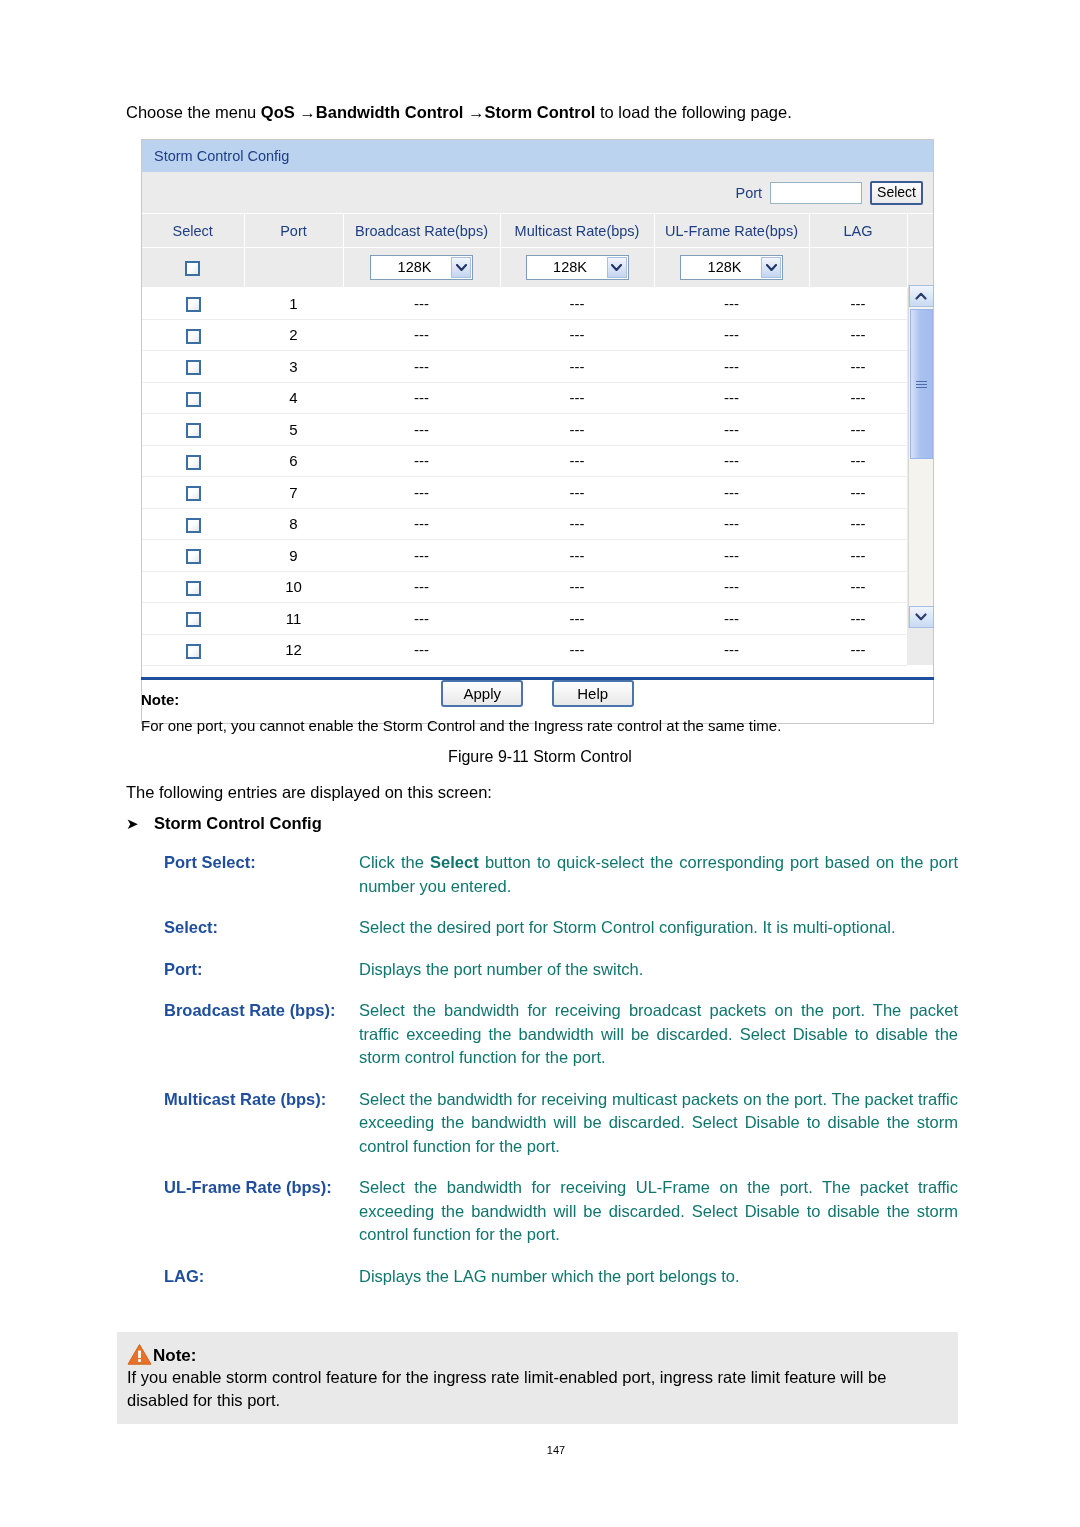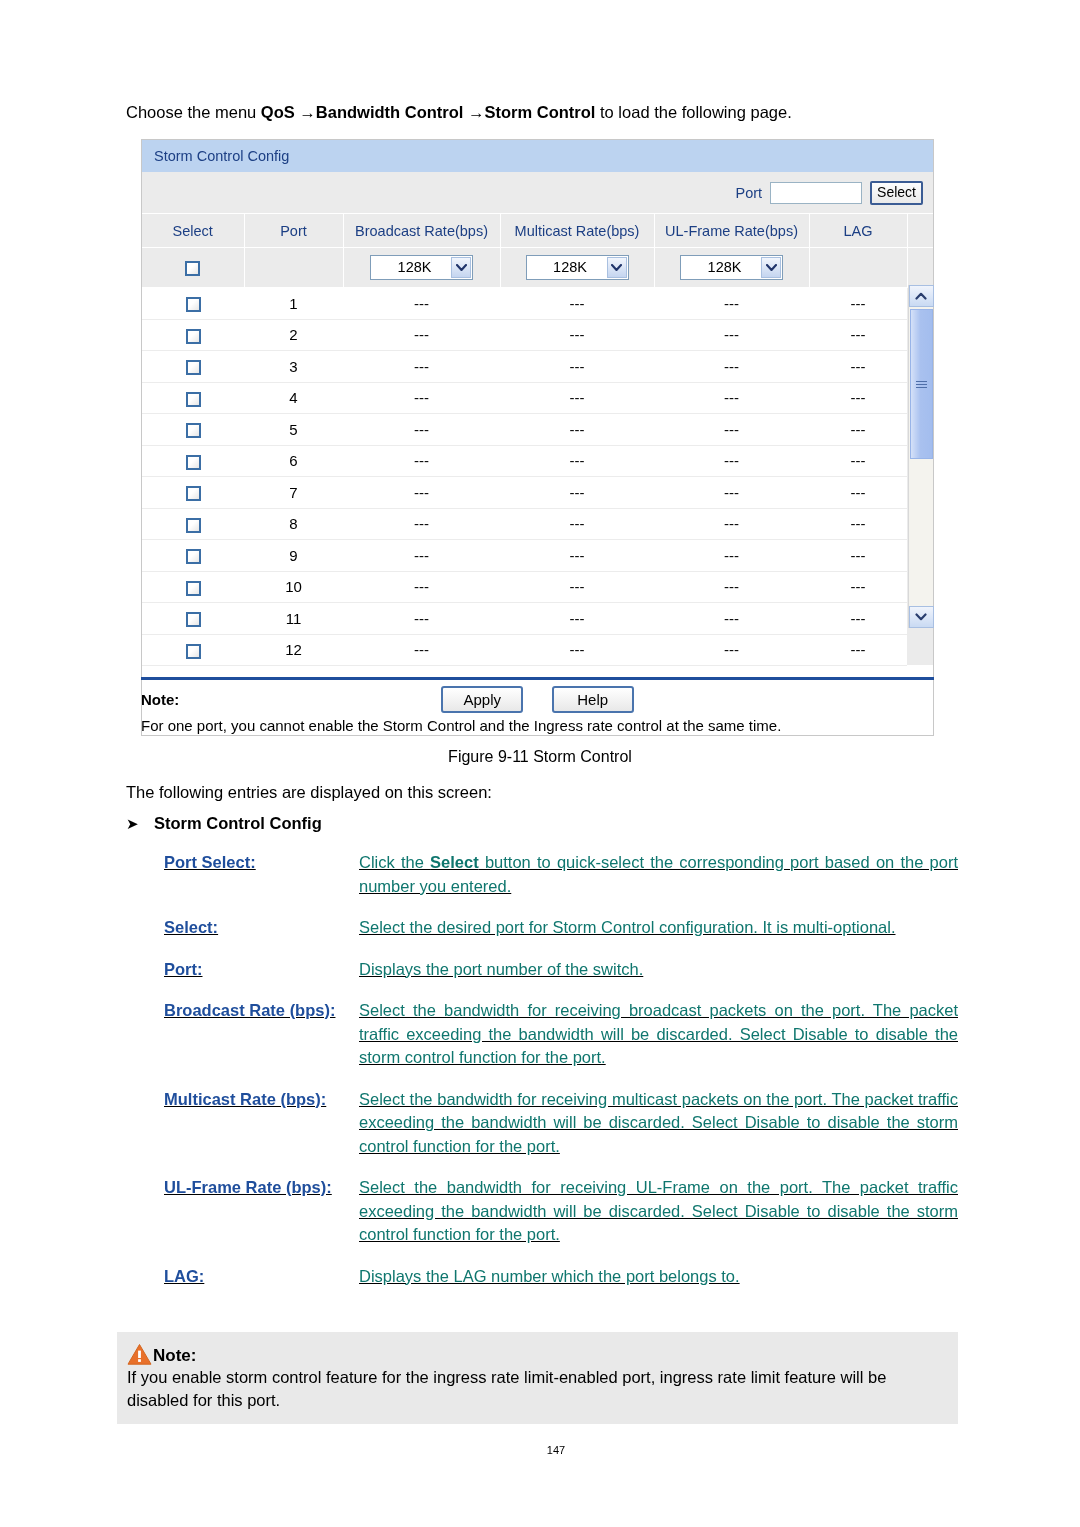--- a/index.html
+++ b/index.html
@@ -243,21 +243,21 @@
   }
   .btn {
     font-family: "Liberation Sans", sans-serif;
     font-size: 15px;
     color: #000;
     background: linear-gradient(#ffffff, #e8e8e8);
     border: 2px solid #4a74ad;
     border-radius: 3px;
     padding: 3px 0;
     width: 82px;
-    margin: 6px 12px;
+    margin: 0 12px;
     cursor: pointer;
   }
 
   
   .fig-note {
     position: absolute;
     left: 141px;
     top: 677px;
     width: 793px;
   }
@@ -314,21 +314,20 @@
   
   .defs {
     position: absolute;
     left: 126px;
     top: 851px;
     width: 832px;
   }
   .def {
     display: flex;
     margin-bottom: 18px;
-    text-decoration: underline;
   }
   .def .term {
     width: 233px;
     flex: 0 0 233px;
     color: #1f4e9c;
     font-weight: bold;
     font-size: 16.5px;
     line-height: 23.5px;
     padding-left: 38px;
     box-sizing: border-box;

